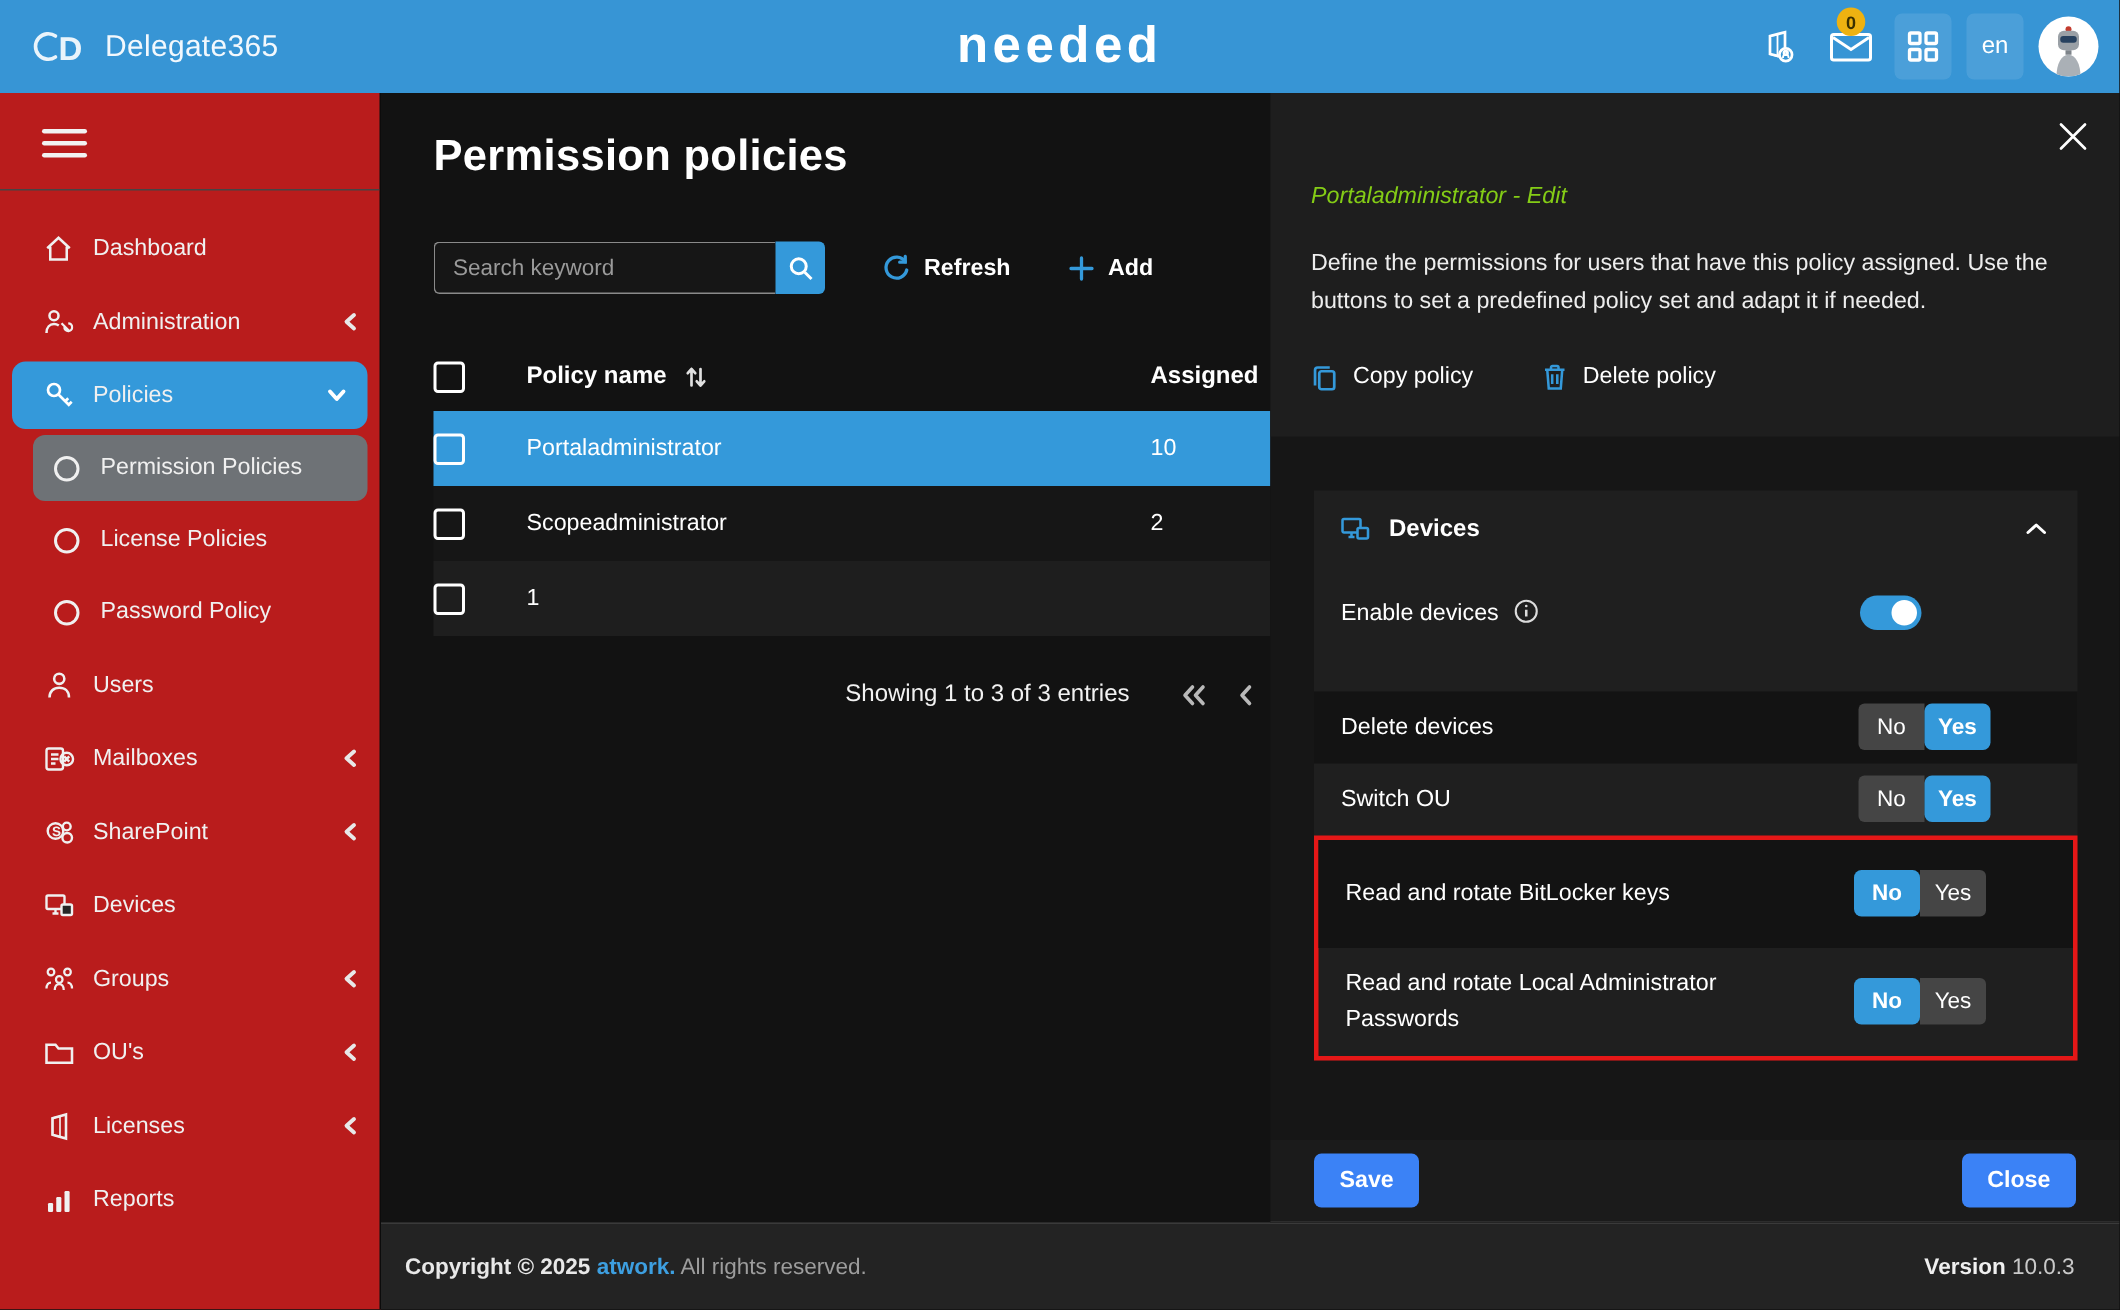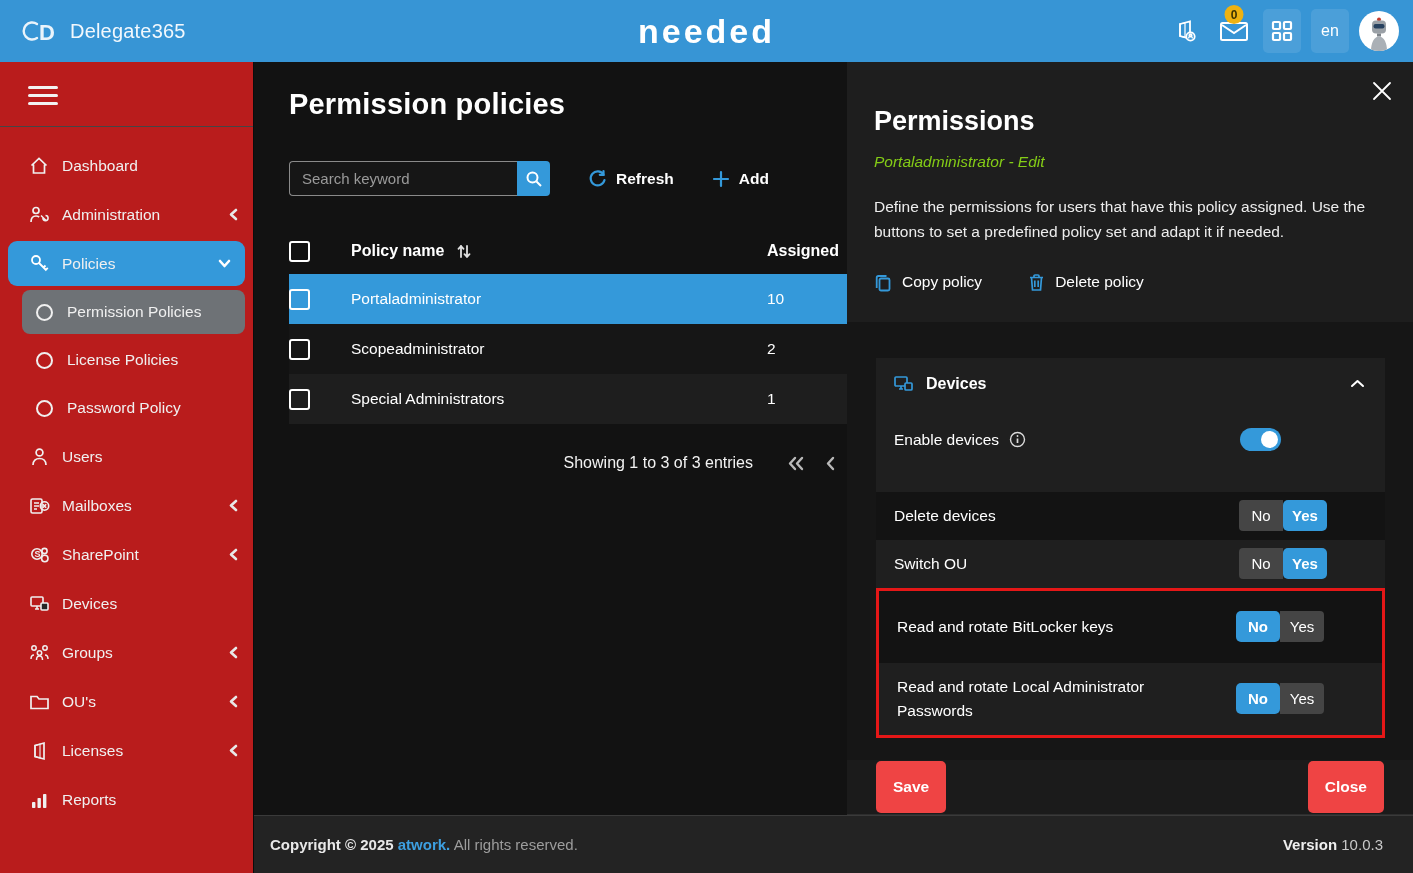--- a/index.html
+++ b/index.html
@@ -162,22 +162,22 @@
   }
   .seg .seg-no { border-radius:4px 0 0 4px; }
   .seg .seg-yes { border-radius:0 4px 4px 0; }
   .seg button.on { background:#3499da; border-radius:5px; font-weight:bold; }
   .red-box { border:3px solid #e51717; }
   .panel-footer {
     flex:0 0 55px; background:#1b1b1b; border-bottom:1px solid #2d2d2d;
     display:flex; align-items:center; justify-content:space-between; padding:0 29px;
   }
   .btn {
-    background:#ef4444; color:#fff; border:none; border-radius:5px;
-    height:52px; padding:0 17px; font-size:15.5px; font-weight:bold;
+    background:#3b82f6; color:#fff; border:none; border-radius:5px;
+    height:36px; padding:0 17px; font-size:15.5px; font-weight:bold;
     cursor:pointer; font-family:"Liberation Sans", sans-serif;
   }
 
   
   .footer {
     flex:0 0 58px; background:#232323; border-top:1px solid #3a3a3a;
     display:flex; align-items:center; justify-content:space-between;
     padding:0 30px 0 16px; font-size:15px;
   }
   .foot-left { color:#9d9d9d; }
@@ -491,23 +491,20 @@
                 <span class="checkbox"></span>
               </div>
             <div class="col-name">
                 <span>Scopeadministrator</span>
               </div>
             <div class="col-assigned">2</div>
           </div>
           <div class="t-row data-row stripe-a">
             <div class="col-check">
                 <span class="checkbox"></span>
-              </div>
-            <div class="col-name">
-                <span>Special Administrators</span>
               </div>
             <div class="col-assigned">1</div>
           </div>
 
           <div class="t-summary">
             <span>Showing 1 to 3 of 3 entries</span>
             <span class="pag-icon">
               <svg width="18" height="15" viewBox="0 0 18 15" fill="none" stroke="currentColor" stroke-width="2.4" stroke-linecap="round" stroke-linejoin="round">
                   <polyline points="8,2 3,7.5 8,13"></polyline>
                   <polyline points="15,2 10,7.5 15,13"></polyline>
@@ -523,21 +520,20 @@
       </div>
 
       <div class="panel">
         <span class="panel-close">
           <svg width="22" height="22" viewBox="0 0 22 22" fill="none" stroke="#fff" stroke-width="1.8" stroke-linecap="round">
               <path d="M3 3 L19 19 M19 3 L3 19"></path>
             </svg>
         </span>
 
         <div class="panel-header">
-          <div class="panel-title">Permissions</div>
           <div class="panel-subtitle">Portaladministrator - Edit</div>
           <div class="panel-desc">Define the permissions for users that have this policy assigned. Use the buttons to set a predefined policy set and adapt it if needed.</div>
           <div class="panel-actions">
             <div class="panel-action">
               <span class="aicon">
                 <svg width="18" height="19" viewBox="0 0 18 19" fill="none" stroke="currentColor" stroke-width="1.8">
                     <rect x="5.5" y="5.5" width="10" height="12" rx="1.5"></rect>
                     <path d="M12.5 3 H4.5 A1.8 1.8 0 0 0 2.7 4.8 V15"></path>
                   </svg>
               </span>

